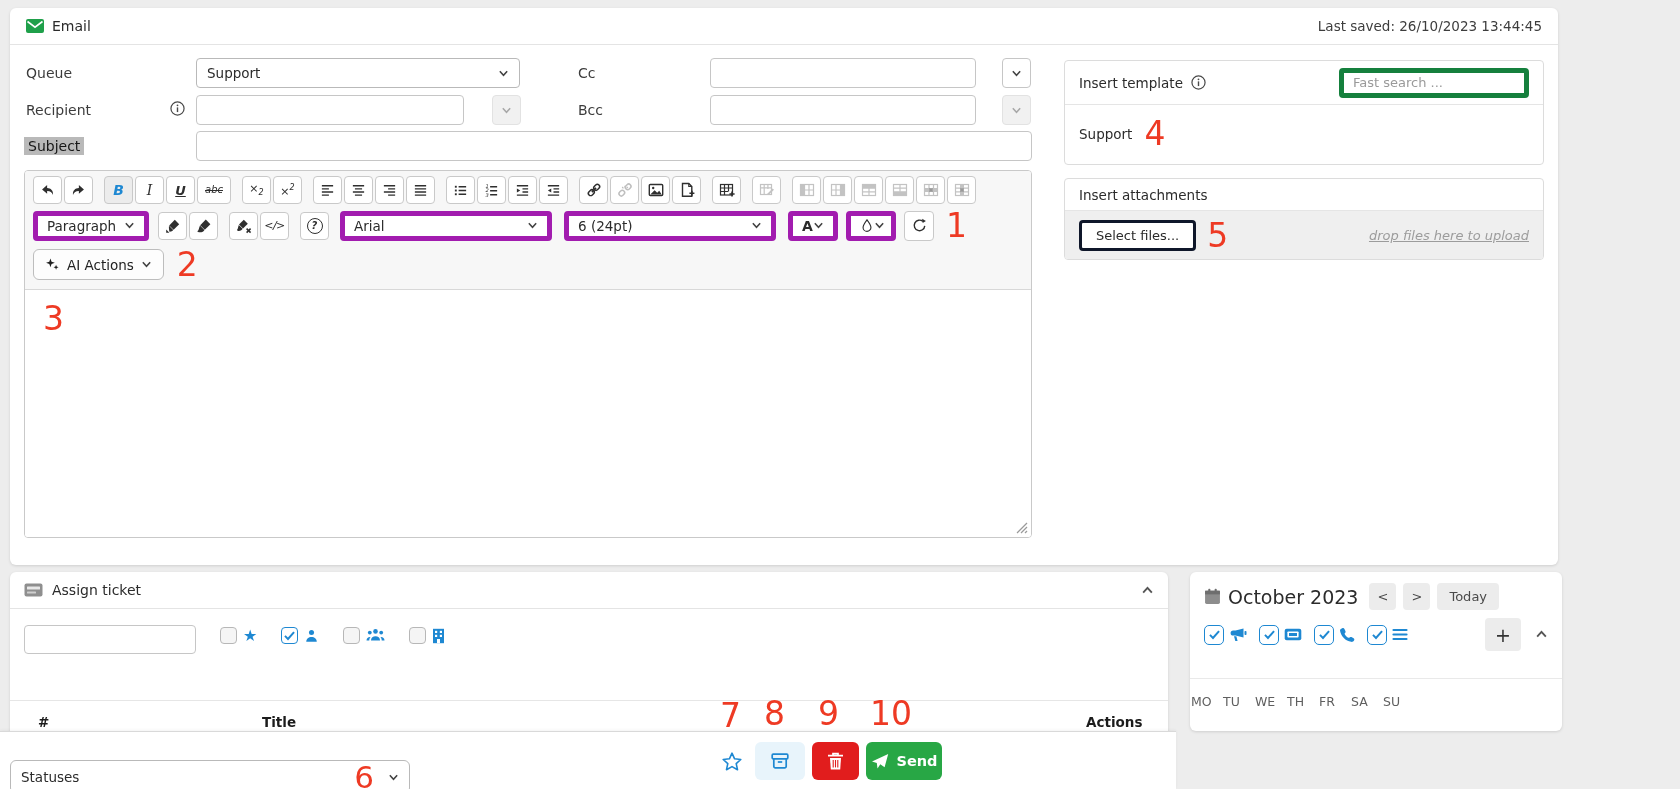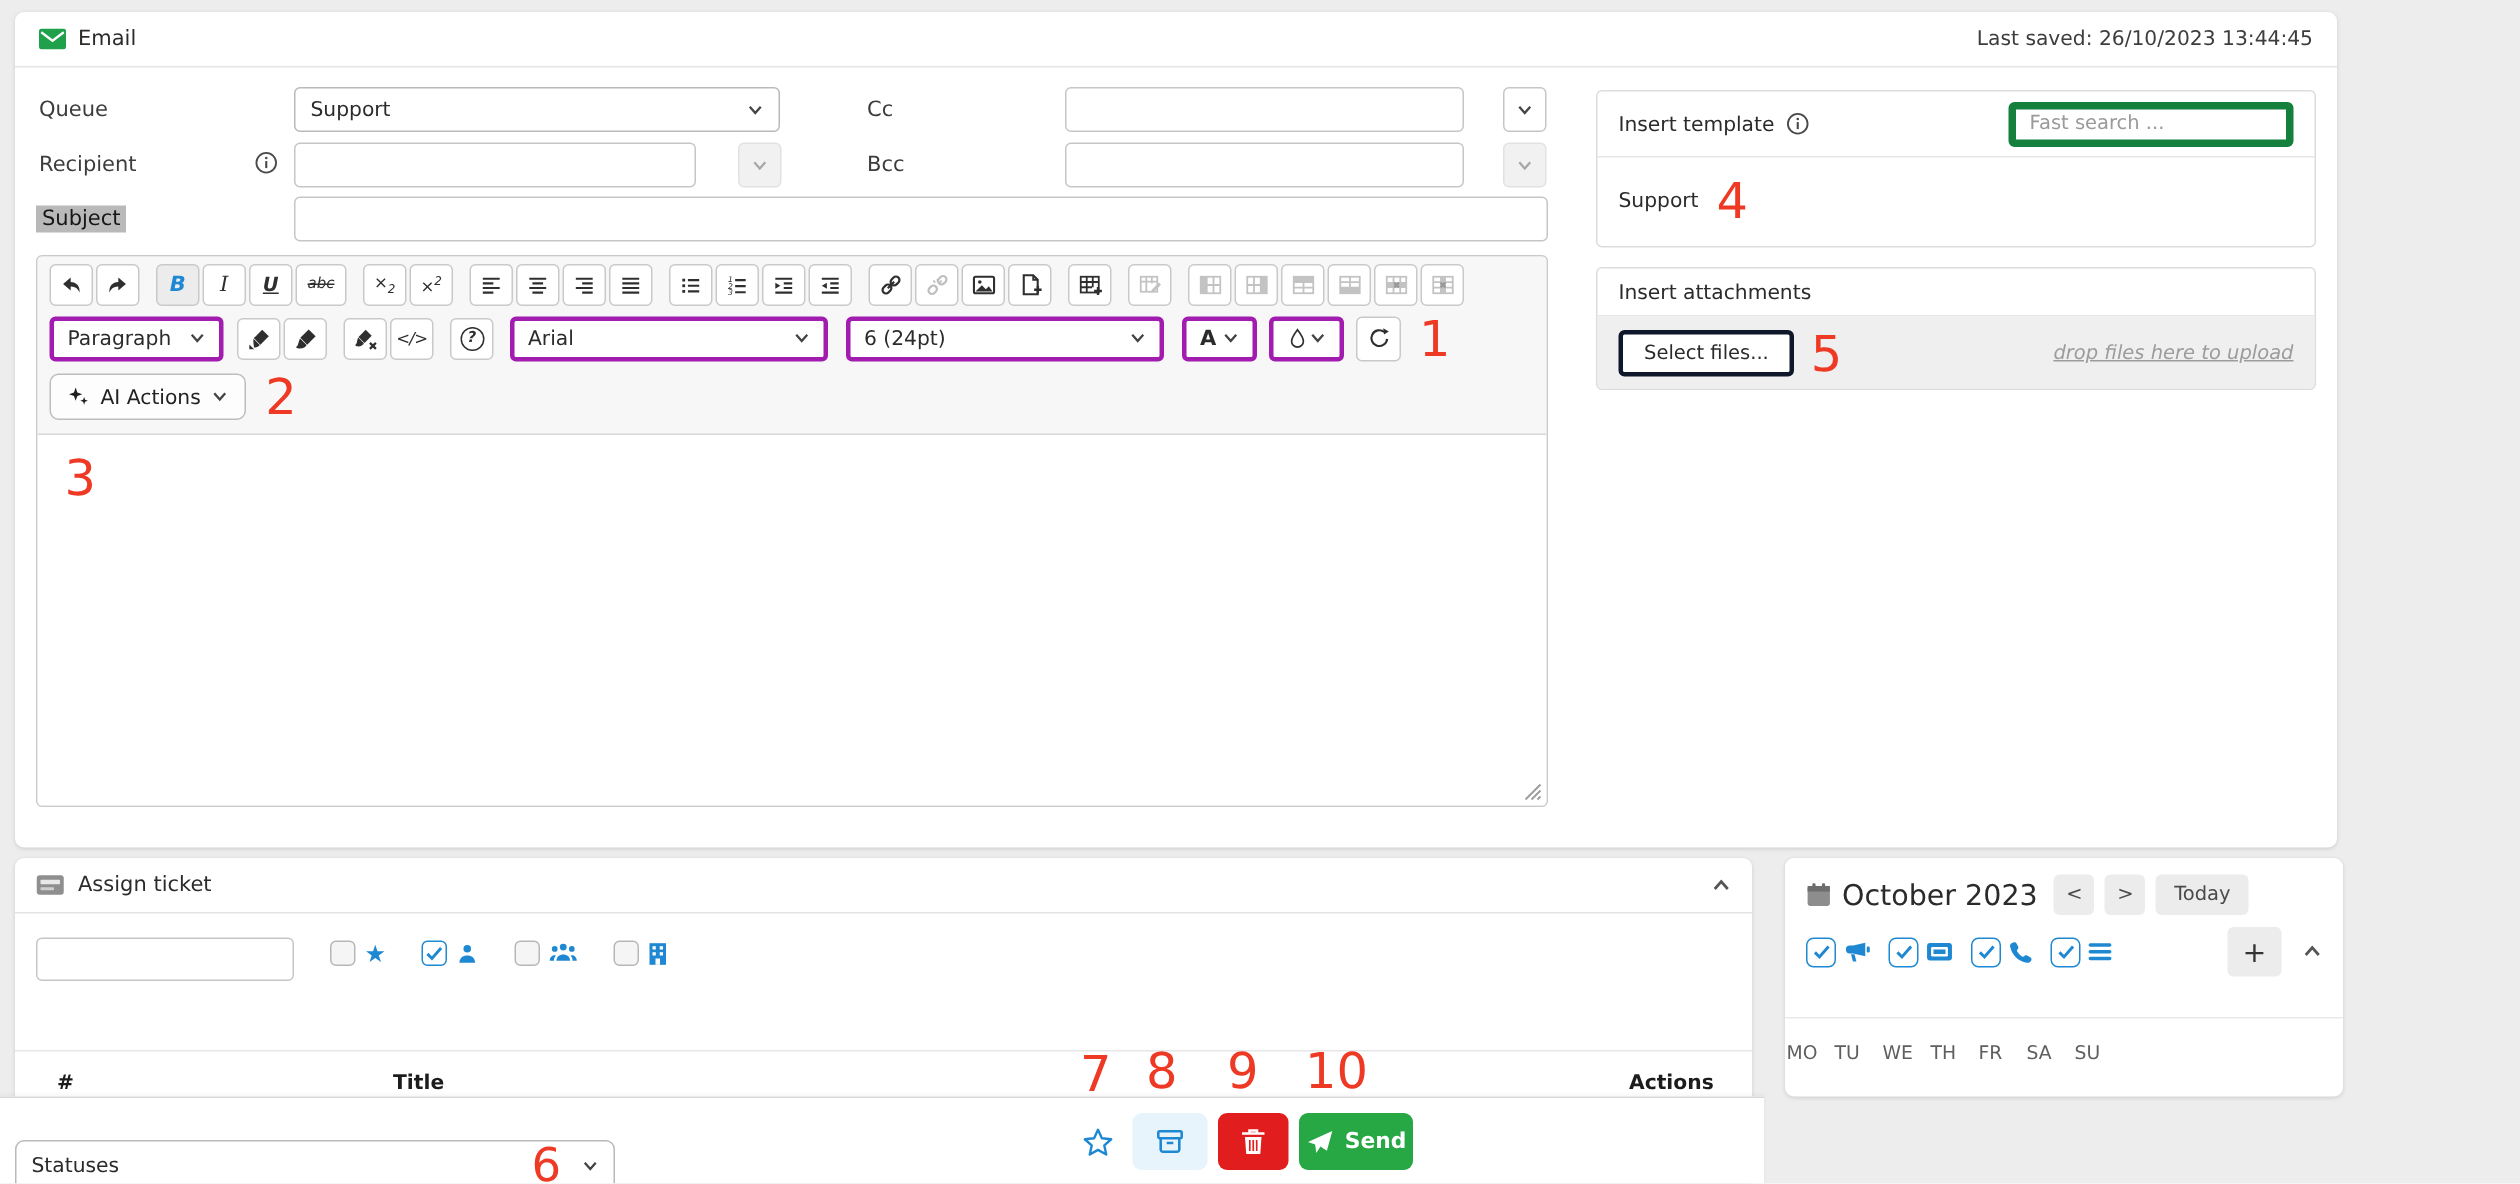--- a/index.html
+++ b/index.html
@@ -24,21 +24,21 @@
   .info-ic { position:absolute; display:inline-flex; }
 
   
   .editor { position:absolute; left:14px; top:125px; width:1008px; height:368px; border:1px solid #c9c9c9; border-radius:4px; display:flex; flex-direction:column; overflow:hidden; }
   .tb-wrap { background:#f7f7f7; border-bottom:1px solid #d8d8d8; }
   .tb-row { display:flex; align-items:center; padding:5px 8px 2px; }
   .grp { display:inline-flex; margin-right:9px; }
   .tb { width:29px; height:28px; border:1px solid #c9c9c9; background:#fff; border-radius:4px; display:inline-flex; align-items:center; justify-content:center; margin-right:2px; color:#2f2f2f; cursor:pointer; font-family:inherit; padding:0; }
   .tb.active { background:#ececec; }
   .tb.dis { cursor:default; }
-  .tb-select { height:30px; border:3px solid #a21caf; border-radius:4px; background:#fff; display:inline-flex; align-items:center; justify-content:space-between; padding:0 9px; font-size:13.5px; color:#2b2b2b; margin-right:2px; cursor:pointer; }
+  .tb-select { height:30px; border:5px solid #a21caf; border-radius:4px; background:#fff; display:inline-flex; align-items:center; justify-content:space-between; padding:0 9px; font-size:13.5px; color:#2b2b2b; margin-right:2px; cursor:pointer; }
   .ai-btn { height:31px; border:1px solid #bdbdbd; border-radius:6px; background:#fdfdfd; display:inline-flex; align-items:center; gap:7px; padding:0 11px; font-size:13.5px; color:#222; cursor:pointer; font-family:inherit; }
   .editor-content { position:relative; flex:1; background:#fff; }
   .resize-handle { position:absolute; right:3px; bottom:3px; cursor:nwse-resize; }
 
   .ann { font-size:33px; color:#ee3a24; line-height:1; font-weight:400; }
   .page-ann { position:absolute; z-index:20; }
 
   
   .box { position:absolute; border:1px solid #dcdcdc; border-radius:4px; background:#fff; overflow:hidden; }
   .box-header { display:flex; align-items:center; gap:8px; padding:0 14px; border-bottom:1px solid #e5e5e5; font-size:13.5px; color:#2b2b2b; }

